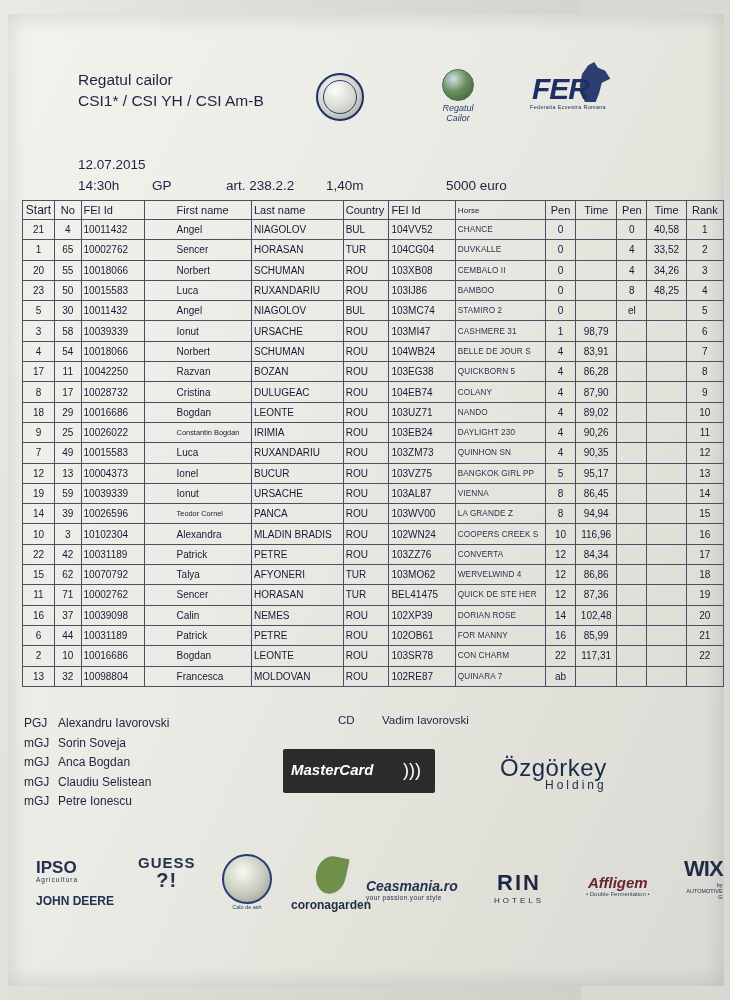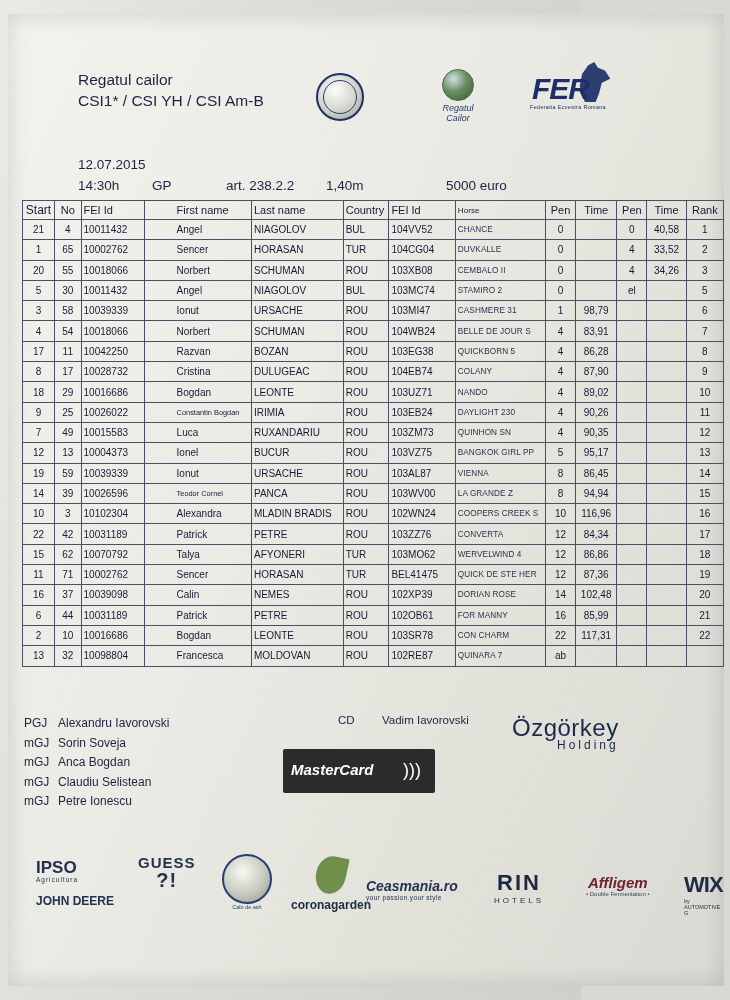--- a/index.html
+++ b/index.html
@@ -119,21 +119,21 @@
   .cd-block .cd-role{position:absolute;left:0;top:0;}
   .cd-block .cd-name{position:absolute;left:44px;top:0;white-space:nowrap;}
 
   
   .mc-logo{
     position:absolute;left:275px;top:735px;width:152px;height:44px;
     background:#2b2b2b;border-radius:2px;
   }
   .mc-text{position:absolute;left:8px;top:12px;color:#fff;font-size:15px;font-weight:bold;font-style:italic;}
   .mc-wave{position:absolute;right:14px;top:11px;color:#fff;font-size:18px;}
-  .ozg{position:absolute;left:492px;top:700px;color:#1b2a4a;margin-left:12px;}
+  .ozg{position:absolute;left:492px;top:740px;color:#1b2a4a;}
   .ozg .o1{font-size:24px;letter-spacing:.5px;}
   .ozg .o2{font-size:12px;letter-spacing:3px;text-align:right;margin-top:-4px;}
 
   .footer-logos{position:absolute;left:12px;top:836px;width:700px;height:86px;}
   .fl{position:absolute;color:#24304d;}
   .ipso{left:16px;top:8px;font-size:17px;font-weight:bold;}
   .ipso .sub{font-size:6.5px;font-weight:normal;letter-spacing:1px;display:block;margin-top:-2px;}
   .jd{left:16px;top:44px;font-size:12px;font-weight:bold;}
   .guess{left:118px;top:4px;font-size:15px;font-weight:bold;letter-spacing:1px;}
   .guess .q{font-size:20px;display:block;text-align:center;margin-top:-2px;}
@@ -153,21 +153,21 @@
   }
   .corona .c-txt{font-size:12px;font-weight:bold;color:#1e2b45;margin-top:4px;}
   .ceas{left:346px;top:28px;font-size:14px;font-weight:bold;font-style:italic;color:#253152;}
   .ceas .sub{display:block;font-size:6.5px;font-style:normal;font-weight:normal;letter-spacing:.4px;}
   .rin{left:474px;top:20px;text-align:center;}
   .rin .r1{font-size:22px;font-weight:bold;letter-spacing:2px;color:#1d2742;}
   .rin .r2{font-size:8px;letter-spacing:3px;color:#1d2742;}
   .affl{left:566px;top:24px;text-align:center;}
   .affl .a1{font-size:15px;font-weight:bold;font-style:italic;color:#6a2230;}
   .affl .a2{font-size:6px;color:#3a4258;}
-  .wix{left:664px;top:22px;}
+  .wix{left:664px;top:6px;text-align:right;}
   .wix .w1{font-size:22px;font-weight:bold;color:#1f2a46;letter-spacing:-1px;}
   .wix .w2{font-size:5.5px;color:#1f2a46;}
 </style>
 </head>
 <body>
 
 <div class="page">
   <div class="sheet">
 
     <div class="header">
@@ -263,20 +263,35 @@
               <td class="c-country">ROU</td>
               <td class="c-feiid">103XB08</td>
               <td class="c-horse">CEMBALO II</td>
               <td class="c-pen">0</td>
               <td class="c-time"></td>
               <td class="c-pen2">4</td>
               <td class="c-time2">34,26</td>
               <td class="c-rank">3</td>
             </tr>
             <tr>
+              <td class="c-start">23</td>
+              <td class="c-no">50</td>
+              <td class="c-fei">10015583</td>
+              <td class="c-first">Luca</td>
+              <td class="c-last">RUXANDARIU</td>
+              <td class="c-country">ROU</td>
+              <td class="c-feiid">103IJ86</td>
+              <td class="c-horse">BAMBOO</td>
+              <td class="c-pen">0</td>
+              <td class="c-time"></td>
+              <td class="c-pen2">8</td>
+              <td class="c-time2">48,25</td>
+              <td class="c-rank">4</td>
+            </tr>
+            <tr>
               <td class="c-start">5</td>
               <td class="c-no">30</td>
               <td class="c-fei">10011432</td>
               <td class="c-first">Angel</td>
               <td class="c-last">NIAGOLOV</td>
               <td class="c-country">BUL</td>
               <td class="c-feiid">103MC74</td>
               <td class="c-horse">STAMIRO 2</td>
               <td class="c-pen">0</td>
               <td class="c-time"></td>

